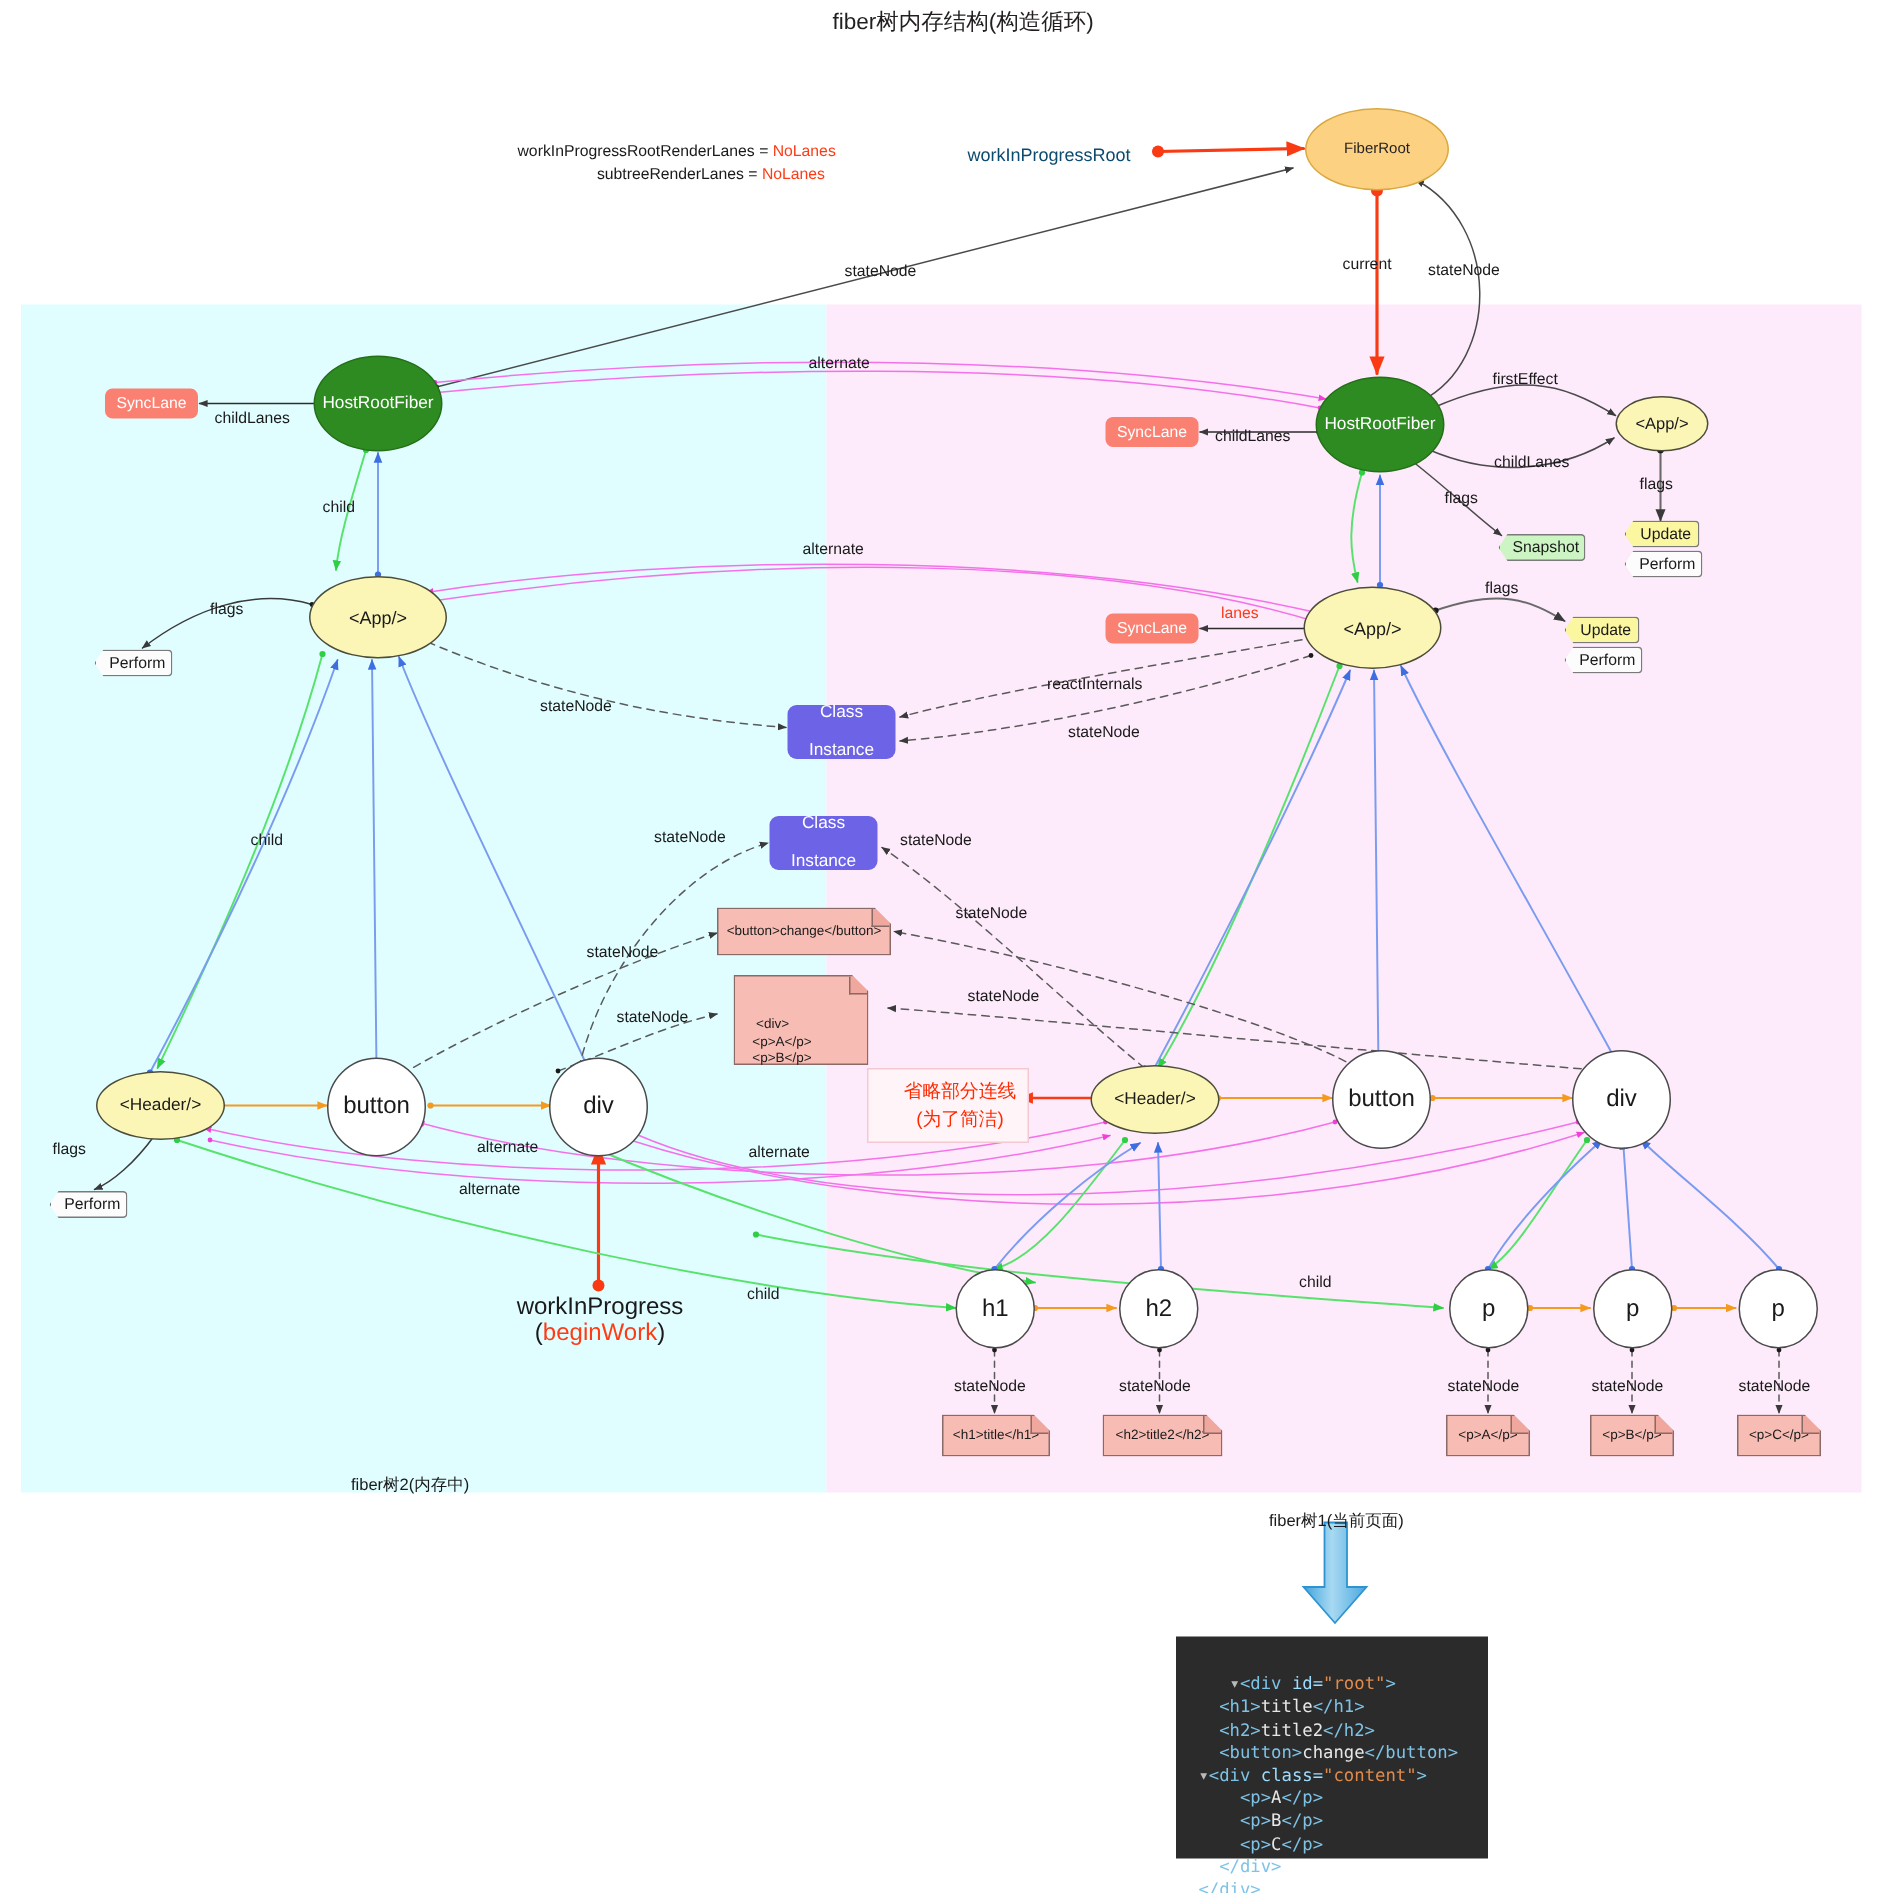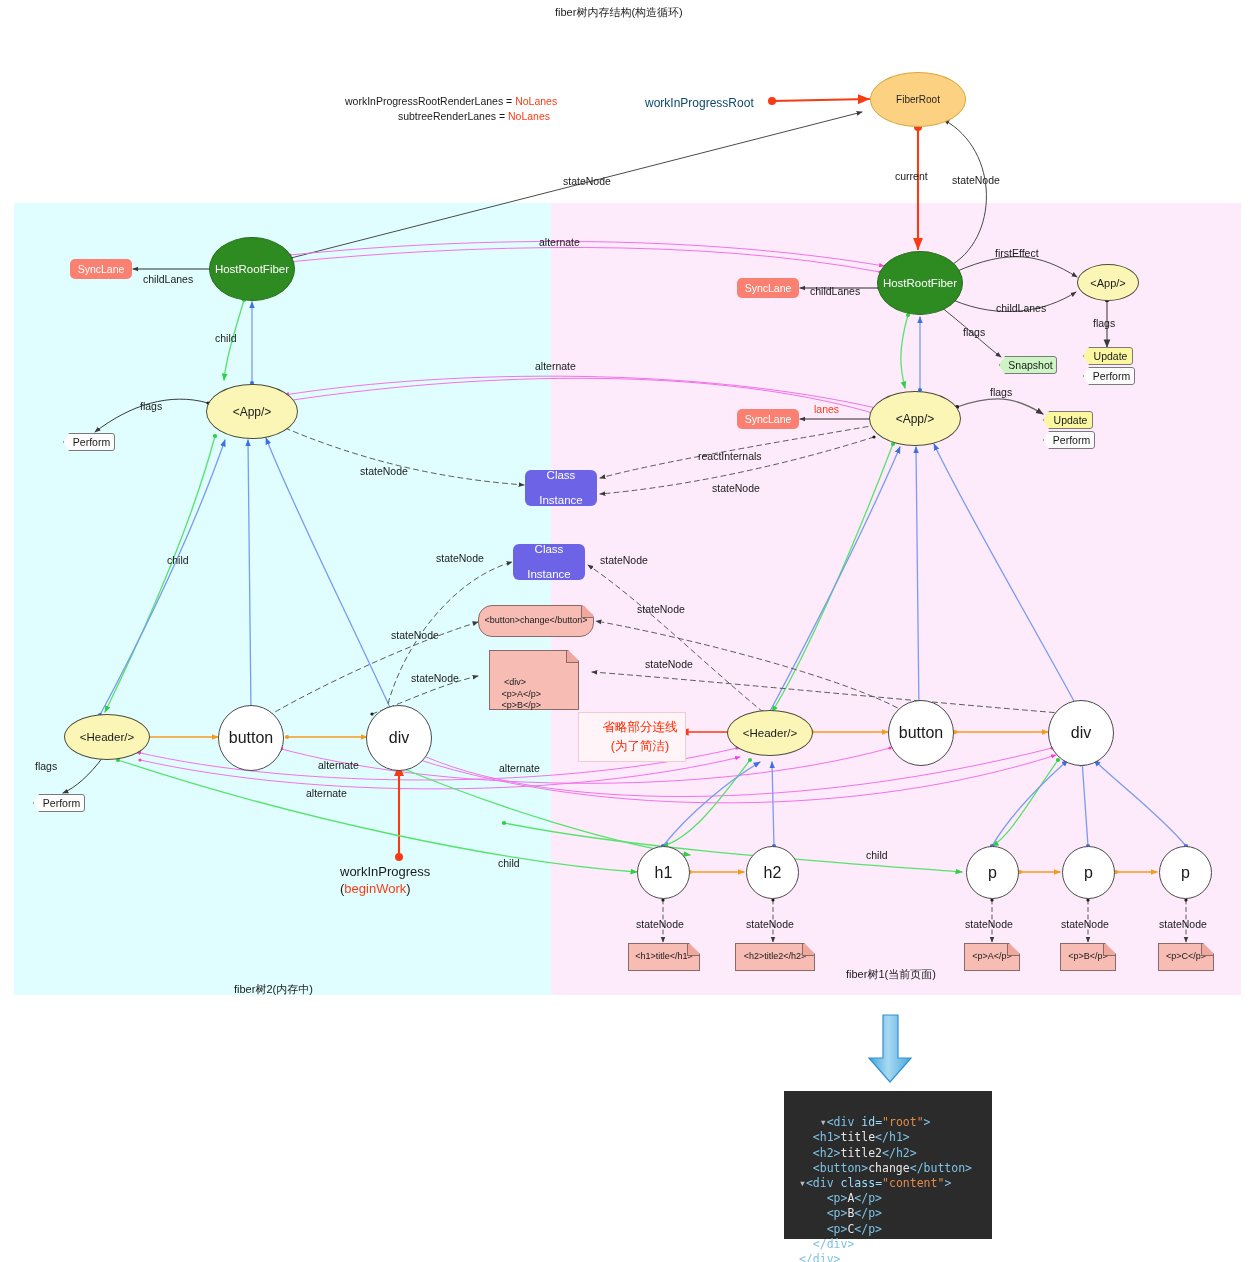--- a/index.html
+++ b/index.html
@@ -1,20 +1,20 @@
 <!DOCTYPE html>
 <html><head>
 <meta charset="utf-8">
 <style>
   html,body{margin:0;padding:0;background:#fff;}
   body{font-family:"Liberation Sans","DejaVu Sans",sans-serif;}
   #stage{position:relative;width:1255px;height:1262px;overflow:hidden;background:#fff;}
   #svg{position:absolute;left:0;top:0;width:1255px;height:1262px;}
 
-  .ttl{position:absolute;font-size:11px;color:#231f20;white-space:nowrap;}
+  .ttl{position:absolute;font-size:15px;color:#231f20;white-space:nowrap;}
   .lbl{position:absolute;font-size:11px;color:#0c4a6e;white-space:nowrap;}
   .lbl-sm{position:absolute;font-size:10.5px;color:#1a1a1a;white-space:nowrap;}
   .red{color:#ff3b15;}
   .lanes-txt{position:absolute;font-size:10.5px;color:#1a1a1a;text-align:right;line-height:15px;white-space:nowrap;}
 
   
   .region{position:absolute;}
   .region-l{left:14px;top:203px;width:537px;height:792px;background:#e0feff;}
   .region-r{left:551px;top:203px;width:690px;height:792px;background:#fdeafb;}
   .region-cap{position:absolute;font-size:11px;color:#1a1a1a;white-space:nowrap;}
@@ -237,21 +237,21 @@
 
   <div class="ttl" style="left:555px;top:5px;">fiber树内存结构(构造循环)</div>
 
   <div class="lanes-txt" style="left:345px;top:94px;width:205px;">
     <div><span>workInProgressRootRenderLanes = </span><span class="red">NoLanes</span></div>
     <div><span>subtreeRenderLanes = </span><span class="red">NoLanes</span></div>
   </div>
 
   <div class="lbl" style="left:645px;top:96px;font-size:12px;">workInProgressRoot</div>
 
-  <div style="position:absolute;left:340px;top:863px;width:120px;font-size:13px;line-height:17px;color:#1a1a1a;">
+  <div style="position:absolute;left:340px;top:863px;width:120px;text-align:center;font-size:16px;line-height:17px;color:#1a1a1a;">
     <div>workInProgress</div>
     <div>(<span class="red">beginWork</span>)</div>
   </div>
 
   <div class="node ellipse n-fiberroot" style="left:870px;top:72px;width:96px;height:55px;">FiberRoot</div>
 
   <div class="node ellipse n-hostroot" style="left:209px;top:237px;width:86px;height:64px;">HostRootFiber</div>
 
   <div class="node ellipse n-hostroot" style="left:877px;top:251px;width:86px;height:64px;">HostRootFiber</div>
 
@@ -292,21 +292,21 @@
 
   <div class="tag t-update flagshape" style="left:1083px;top:347px;width:50px;height:18px;">Update</div>
   <div class="tag t-perform flagshape" style="left:1083px;top:367px;width:52px;height:18px;">Perform</div>
 
   <div class="tag t-update flagshape" style="left:1043px;top:411px;width:50px;height:18px;">Update</div>
   <div class="tag t-perform flagshape" style="left:1043px;top:431px;width:52px;height:18px;">Perform</div>
 
   <div class="tag t-perform flagshape" style="left:63px;top:433px;width:52px;height:18px;">Perform</div>
   <div class="tag t-perform flagshape" style="left:33px;top:794px;width:52px;height:18px;">Perform</div>
 
-  <div class="note note-c" style="left:478px;top:605px;width:116px;height:32px;border-radius:14px;">
+  <div class="note note-c" style="left:478px;top:605px;width:116px;height:32px;">
     <span class="ear"></span>
     <span>&lt;button&gt;change&lt;/button&gt;</span>
   </div>
 
   <div class="note" style="left:489px;top:650px;width:90px;height:60px;white-space:pre;">
     <span class="ear"></span>
     <span>&lt;div&gt;
    &lt;p&gt;A&lt;/p&gt;
    &lt;p&gt;B&lt;/p&gt;
    &lt;p&gt;C&lt;/p&gt;
@@ -377,21 +377,21 @@
   <div class="lbl-sm" style="left:498px;top:857px;">child</div>
   <div class="lbl-sm" style="left:866px;top:849px;">child</div>
 
   <div class="lbl-sm" style="left:636px;top:918px;">stateNode</div>
   <div class="lbl-sm" style="left:746px;top:918px;">stateNode</div>
   <div class="lbl-sm" style="left:965px;top:918px;">stateNode</div>
   <div class="lbl-sm" style="left:1061px;top:918px;">stateNode</div>
   <div class="lbl-sm" style="left:1159px;top:918px;">stateNode</div>
 
   <div class="region-cap" style="left:234px;top:982px;">fiber树2(内存中)</div>
-  <div class="region-cap" style="left:846px;top:967px;">fiber树1(当前页面)</div>
+  <div class="region-cap" style="left:846px;top:1006px;">fiber树1(当前页面)</div>
 
   <div class="code" style="left:784px;top:1091px;width:208px;height:148px;">
     <span><span class="ar">▾</span><span class="tg">&lt;div</span> <span class="at">id=</span><span class="st">"root"</span><span class="tg">&gt;</span></span>
 <span>   <span class="tg">&lt;h1&gt;</span><span class="tx">title</span><span class="tg">&lt;/h1&gt;</span></span>
 <span>   <span class="tg">&lt;h2&gt;</span><span class="tx">title2</span><span class="tg">&lt;/h2&gt;</span></span>
 <span>   <span class="tg">&lt;button&gt;</span><span class="tx">change</span><span class="tg">&lt;/button&gt;</span></span>
 <span> <span class="ar">▾</span><span class="tg">&lt;div</span> <span class="at">class=</span><span class="st">"content"</span><span class="tg">&gt;</span></span>
 <span>     <span class="tg">&lt;p&gt;</span><span class="tx">A</span><span class="tg">&lt;/p&gt;</span></span>
 <span>     <span class="tg">&lt;p&gt;</span><span class="tx">B</span><span class="tg">&lt;/p&gt;</span></span>
 <span>     <span class="tg">&lt;p&gt;</span><span class="tx">C</span><span class="tg">&lt;/p&gt;</span></span>

